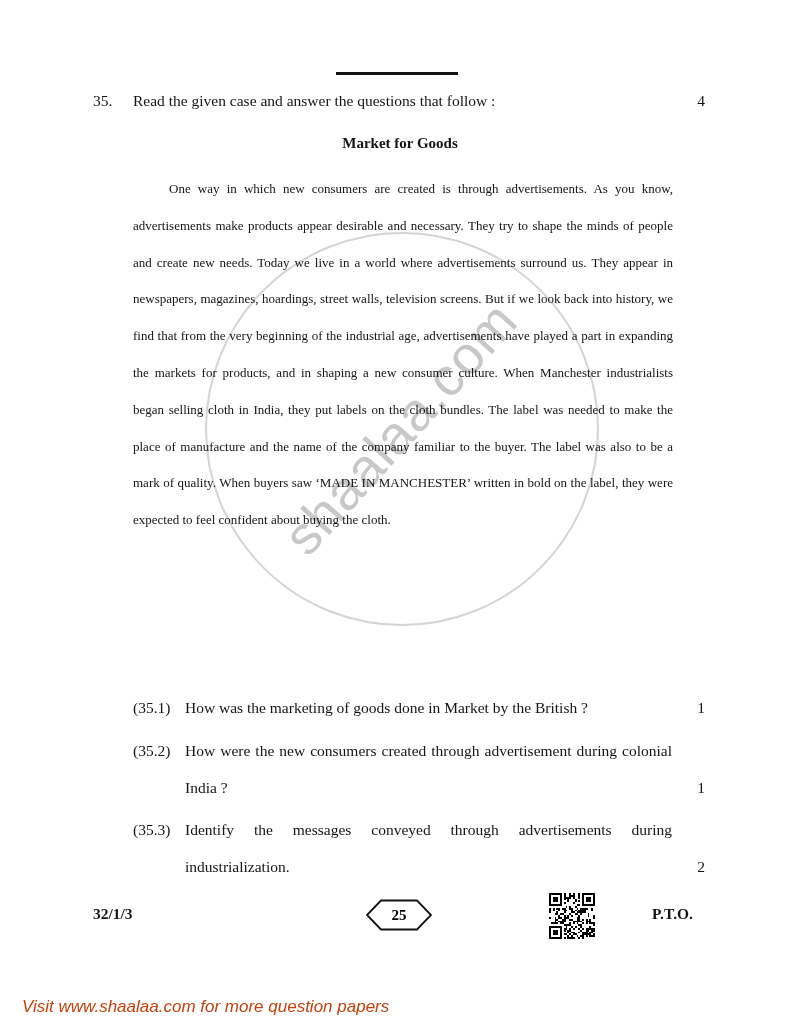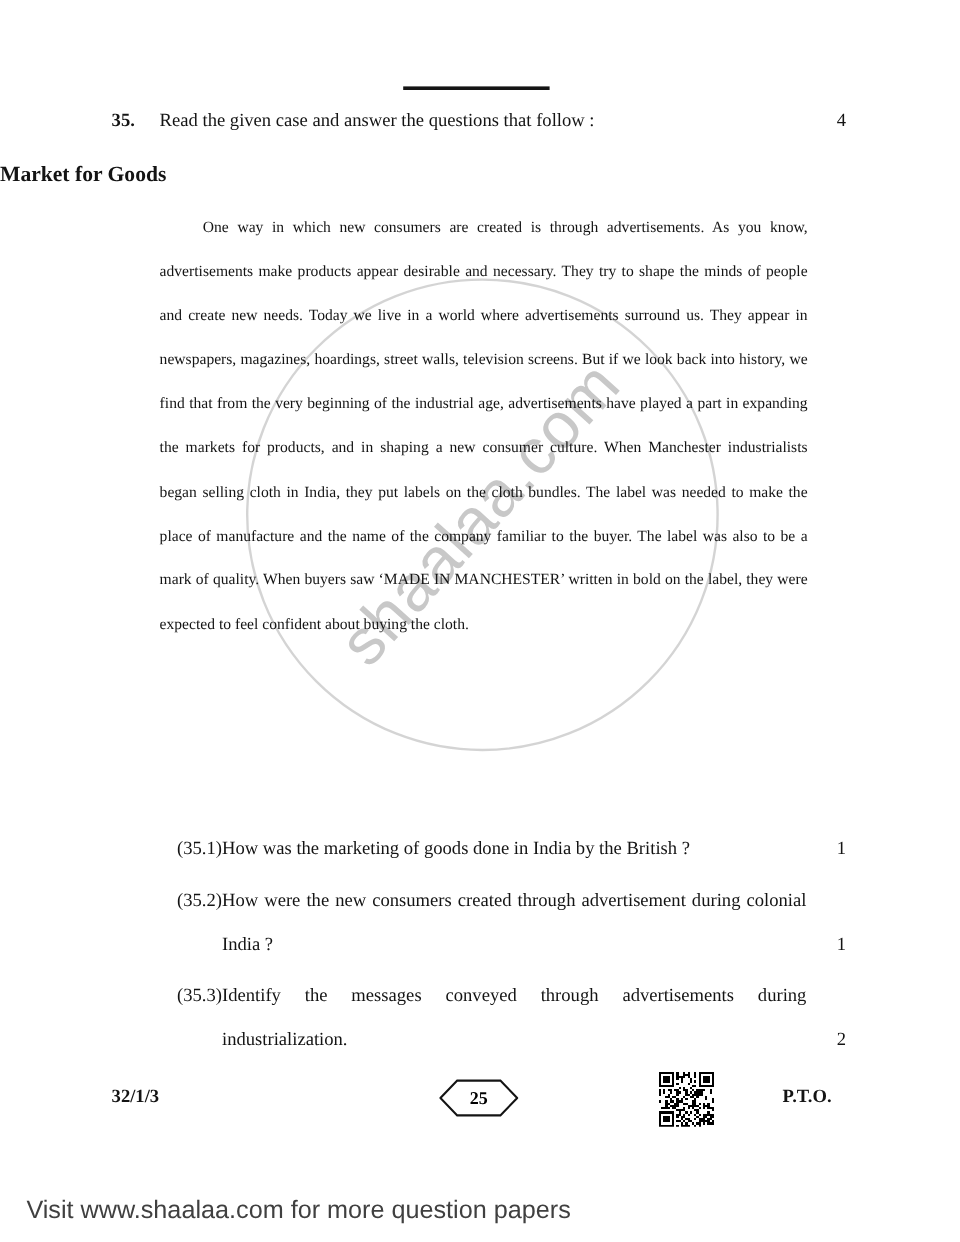--- a/index.html
+++ b/index.html
@@ -30,56 +30,56 @@
     transform:translate(-50%,-50%) rotate(-48deg);
     font-family:"Liberation Sans","DejaVu Sans",sans-serif;
     font-size:54px; color:#bfbfbf; letter-spacing:1px;
     opacity:.85; white-space:nowrap;
   }
 
   .q-row {
     position:absolute; left:93px; right:95px; top:92px;
     display:flex; font-size:15.5px; z-index:1;
   }
-  .q-num { width:40px;font-weight:bold; }
+  .q-num { width:40px; }
   .q-text { flex:1; }
   .q-marks { width:32px; text-align:right; }
 
   .case-title {
     position:absolute; left:0; right:0; top:135px;
-    margin:0; text-align:left;
-    font-size:18px; font-weight:bold; z-index:1;
+    margin:0; text-align:center;
+    font-size:15px; font-weight:bold; z-index:1;
   }
 
   .case-body {
     position:absolute; left:133px; top:171px; width:540px;
     margin:0; font-size:13px; line-height:36.8px;
     text-align:justify; text-indent:36px; z-index:1;
   }
 
   .subs { position:absolute; left:133px; right:95px; top:690px; z-index:1; }
   .sub-row { display:flex; font-size:15.5px; line-height:36.8px; margin-bottom:6px; }
-  .sub-num { width:52px;text-align:right; }
+  .sub-num { width:52px; }
   .sub-text { width:487px; text-align:justify; }
   .sub-marks { flex:1; text-align:right; align-self:flex-end; }
 
   .footer {
     position:absolute; left:0; top:893px; width:788px; height:52px;
     z-index:1; font-size:15.5px; font-weight:bold;
   }
   .paper-code { position:absolute; left:93px; top:12px; }
   .page-badge { position:absolute; left:366px; top:6px; }
   .badge-text { font-family:"Liberation Serif","DejaVu Serif",serif; font-size:15px; font-weight:bold; }
   .qr { position:absolute; left:549px; top:0; }
   .pto { position:absolute; right:95px; top:12px; }
 
   .bottom-bar {
     position:absolute; left:22px; top:997px; z-index:1;
     font-family:"Liberation Sans","DejaVu Sans",sans-serif;
-    font-size:21px; color:#404040;
+    font-size:17px; color:#c2410c;font-style:italic;
   }
 </style>
 </head>
 <body>
 
 <div class="top-rule"></div>
 
 <div class="watermark">
   <div class="wm-circle"></div>
   <div class="wm-text">shaalaa.com</div>
@@ -91,21 +91,21 @@
   <span class="q-marks">4</span>
 </div>
 
 <h3 class="case-title">Market for Goods</h3>
 
 <p class="case-body">One way in which new consumers are created is through advertisements. As you know, advertisements make products appear desirable and necessary. They try to shape the minds of people and create new needs. Today we live in a world where advertisements surround us. They appear in newspapers, magazines, hoardings, street walls, television screens. But if we look back into history, we find that from the very beginning of the industrial age, advertisements have played a part in expanding the markets for products, and in shaping a new consumer culture. When Manchester industrialists began selling cloth in India, they put labels on the cloth bundles. The label was needed to make the place of manufacture and the name of the company familiar to the buyer. The label was also to be a mark of quality. When buyers saw ‘MADE IN MANCHESTER’ written in bold on the label, they were expected to feel confident about buying the cloth.</p>
 
 <div class="subs">
   <div class="sub-row">
     <span class="sub-num">(35.1)</span>
-    <span class="sub-text">How was the marketing of goods done in India by the British ?</span>
+    <span class="sub-text">How was the marketing of goods done in Market by the British ?</span>
     <span class="sub-marks">1</span>
   </div>
   <div class="sub-row">
     <span class="sub-num">(35.2)</span>
     <span class="sub-text">How were the new consumers created through advertisement during colonial India ?</span>
     <span class="sub-marks">1</span>
   </div>
   <div class="sub-row">
     <span class="sub-num">(35.3)</span>
     <span class="sub-text">Identify the messages conveyed through advertisements during industrialization.</span>

